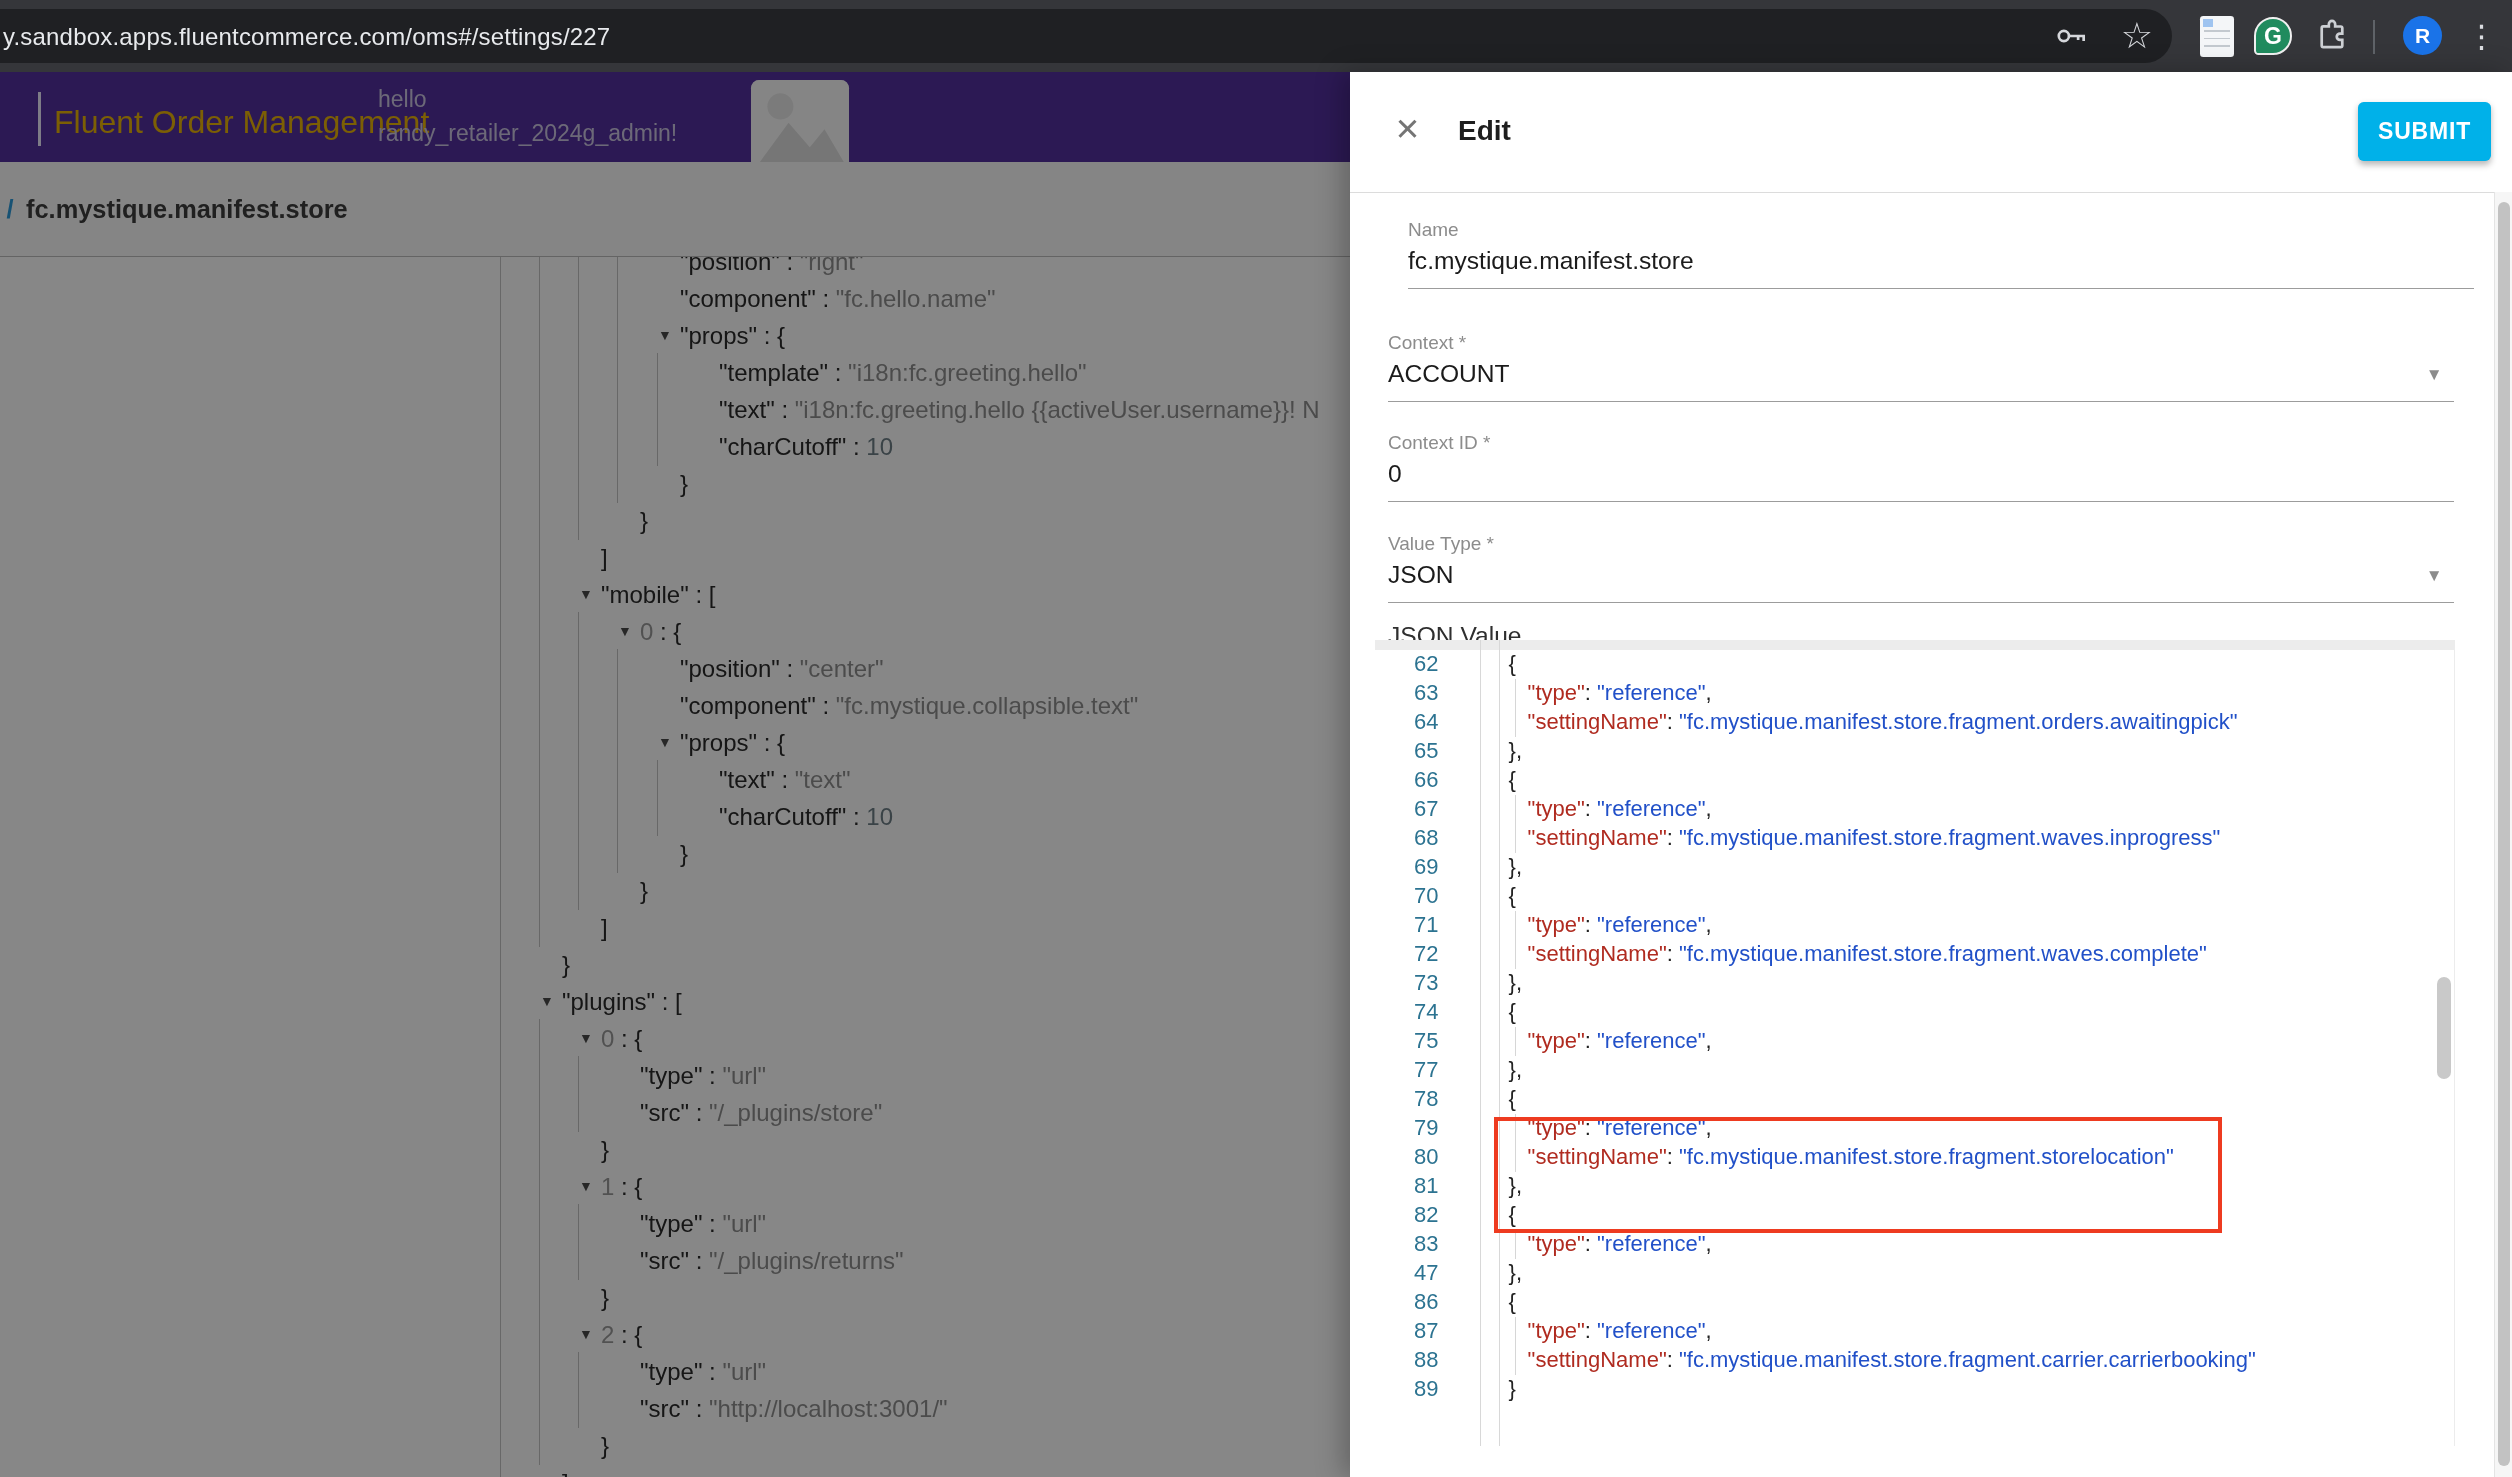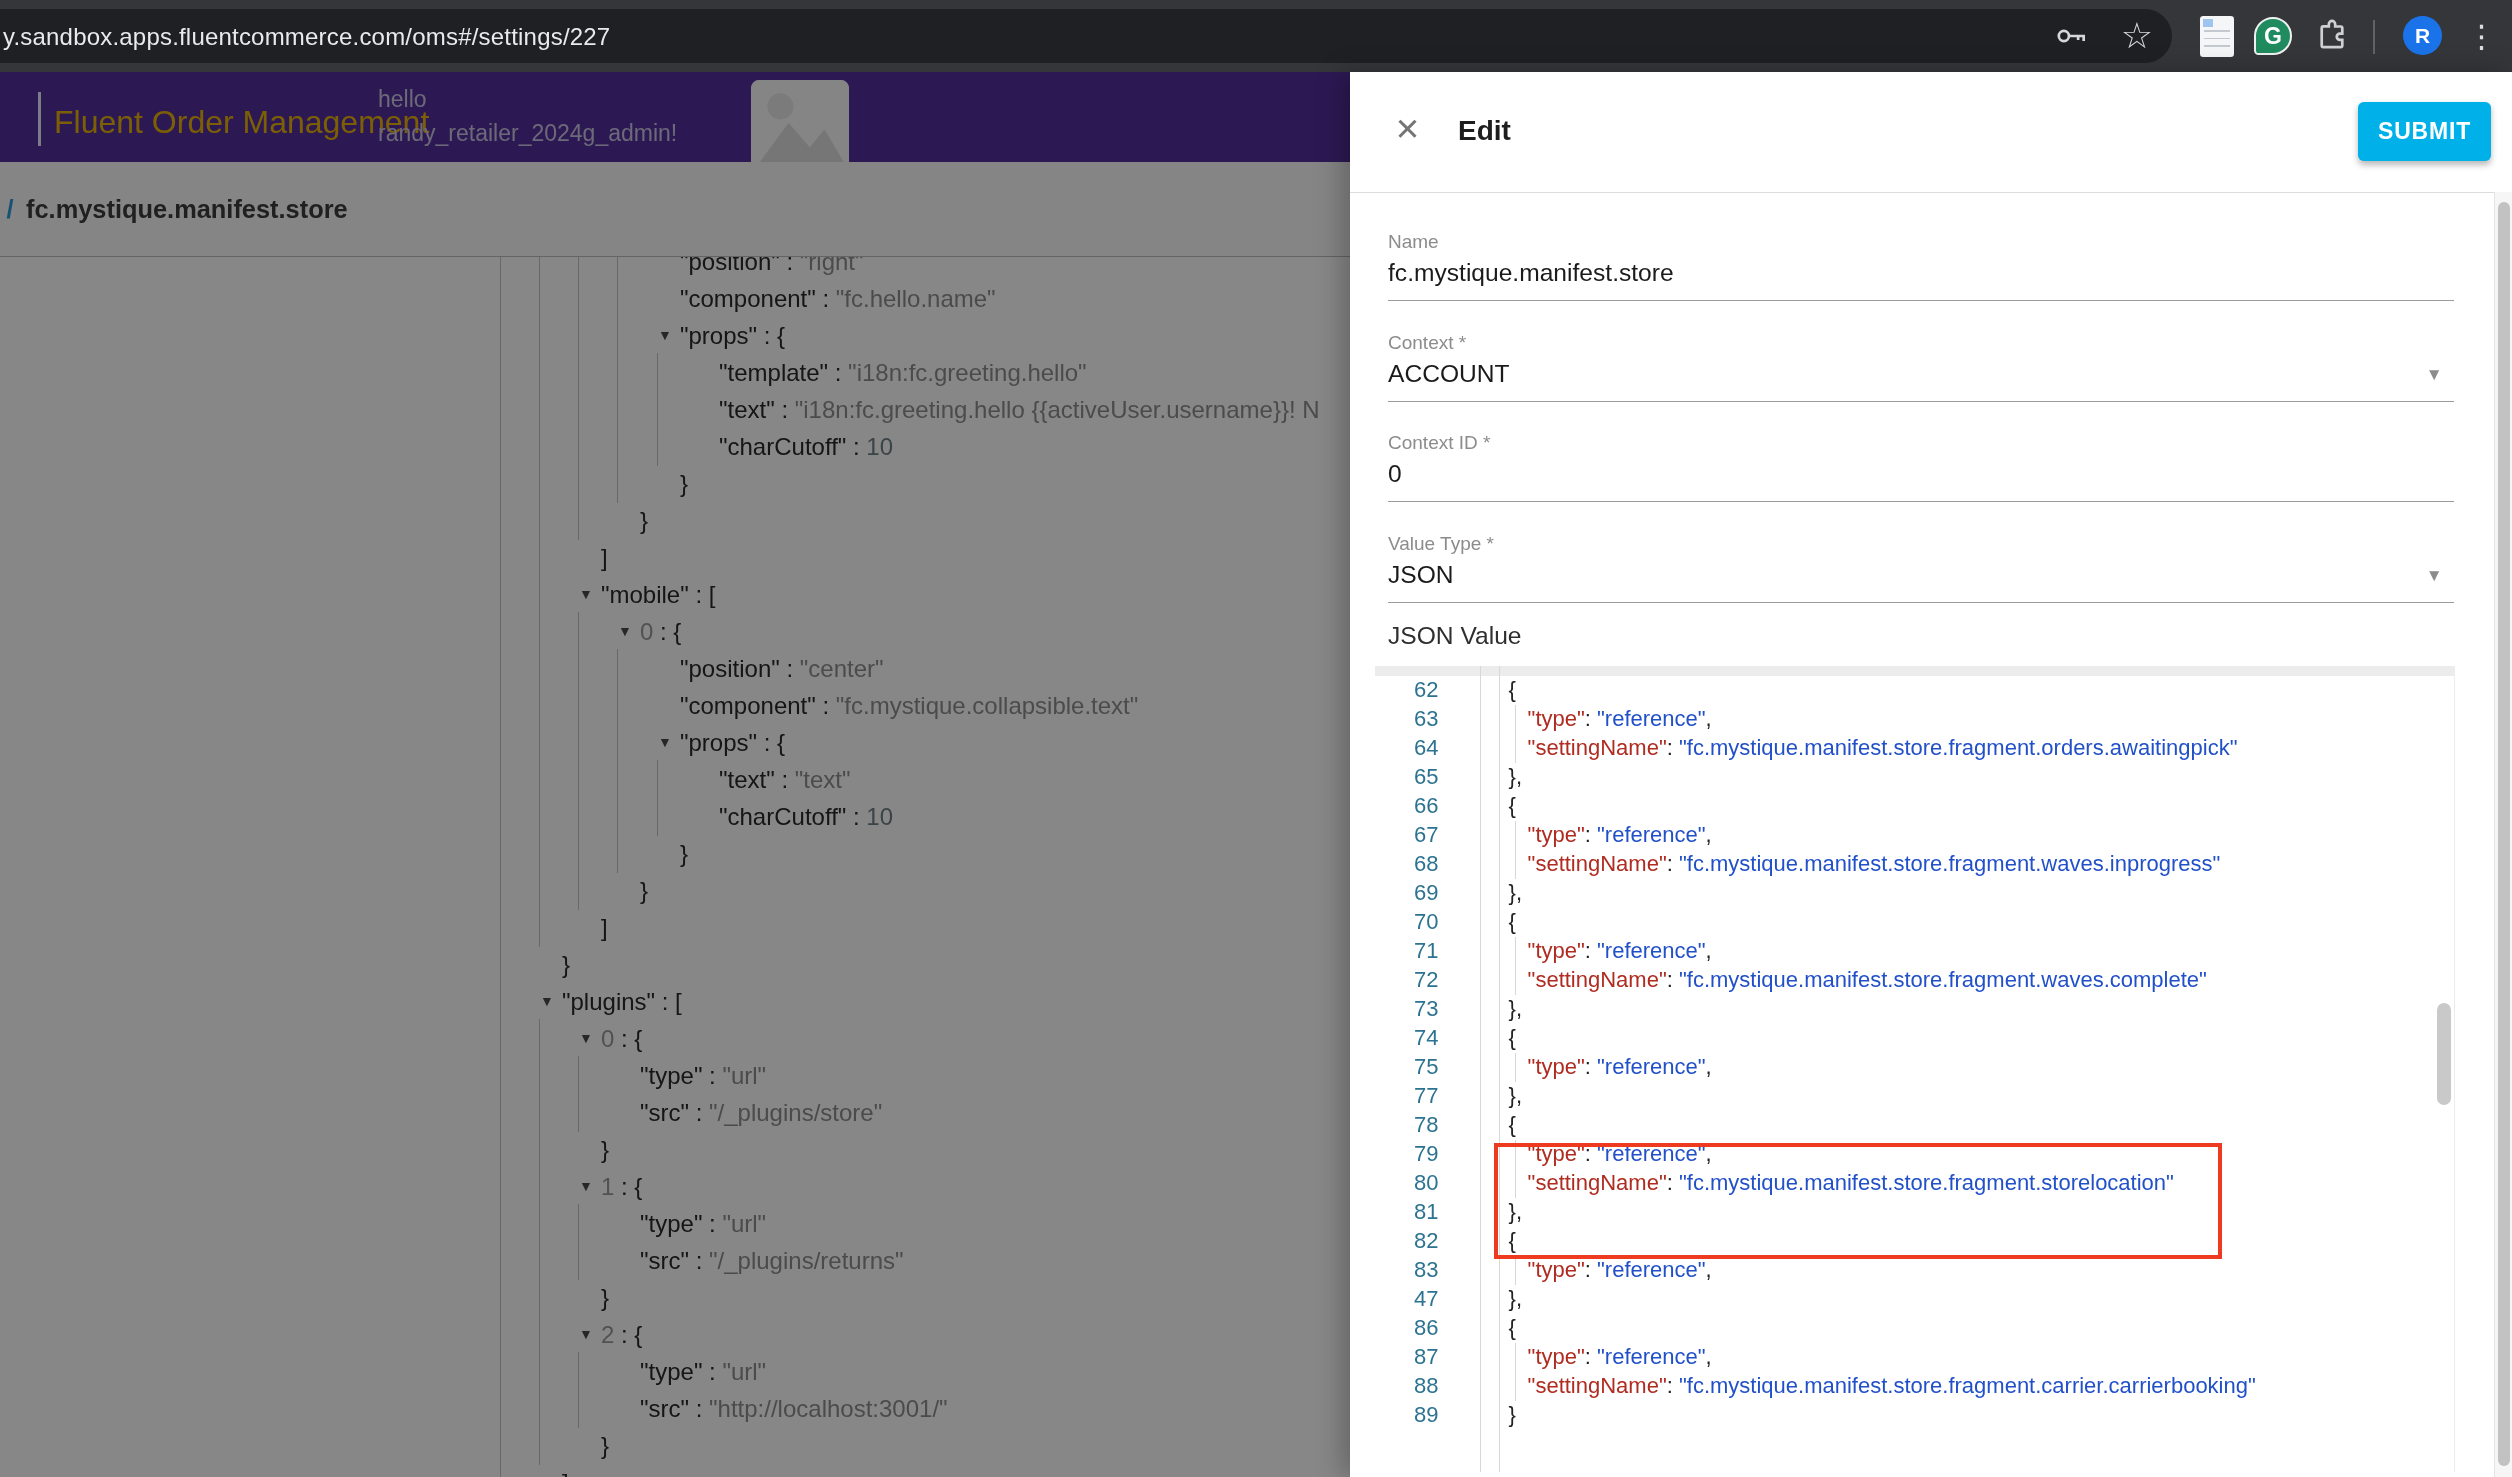--- a/index.html
+++ b/index.html
@@ -55,21 +55,21 @@
   #hdr-divider { position:absolute; left:0; top:120px; width:1144px; height:0; border-top:1.6px solid #dcdcdc; }
 
   .field { position:absolute; left:38px; width:1066px; height:90px; }
   .flabel { position:absolute; left:0; top:0; font-size:19px; color:#8c8c8c; }
   .fvalue { position:absolute; left:0; top:28px; font-size:24.6px; color:#1b1b1b; white-space:nowrap; }
   .funder { position:absolute; left:0; top:69px; width:100%; border-top:1.6px solid #9c9c9c; }
   .farrow { position:absolute; right:11.5px; top:33px; font-size:17px; color:#8c8c8c; }
 
   #json-value-label { position:absolute; left:38px; top:550px; font-size:24.6px; font-weight:500; color:#2f2f2f; }
 
-  #code-editor { position:absolute; left:24.6px; top:594px; width:1080px; height:806px; overflow:hidden; border-right:1.6px solid #ececec; background:#fff; }
+  #code-editor { position:absolute; left:24.6px; top:568px; width:1080px; height:806px; overflow:hidden; border-right:1.6px solid #ececec; background:#fff; }
   #ce-topstrip { position:absolute; left:0; top:0; width:100%; height:9.8px; background:#ececec; }
   .gutline { position:absolute; top:0; bottom:0; border-left:1.6px solid #d8d8d8; }
   #code-rows { position:absolute; left:0; top:9.8px; right:0; }
   .cl { position:relative; height:29px; }
   .cln { position:absolute; left:0; top:50%; transform:translateY(-50%); width:64px; text-align:right; font-size:22px; color:#2c7391; }
   .cguide { position:absolute; left:140px; top:0; bottom:0; border-left:1.6px solid #d6d6d6; }
   .ccontent { position:absolute; top:50%; transform:translateY(-50%); white-space:nowrap; font-size:22px; font-weight:500; }
   .ck { color:#b02b20; } .cs { color:#2150c8; } .cp { color:#222; }
   #highlight-box { position:absolute; left:119px; top:477px; width:728px; height:116px; border:4.1px solid #ee3b20; z-index:5; }
   #editor-thumb { position:absolute; left:1062px; top:337px; width:14.7px; height:102px; background:#c9c9c9; border-radius:7.4px; }
@@ -359,21 +359,21 @@
 
   <div id="scrim"></div>
 
   <div id="drawer">
     <div id="close-x">✕</div>
     <div id="drawer-title">Edit</div>
     <button id="submit-btn">SUBMIT</button>
     <div id="hdr-divider"></div>
 
     <div id="fields-host">
-        <div class="field" style="top: 159px;">
+        <div class="field" style="top: 147px; margin-left: 20px;">
           <div class="flabel">Name</div>
           <div class="fvalue">fc.mystique.manifest.store</div>
           <div class="funder"></div>
         </div>
         <div class="field" style="top: 260px;">
           <div class="flabel">Context *</div>
           <div class="fvalue">ACCOUNT</div>
           <div class="farrow">▼</div>
           <div class="funder"></div>
         </div>

